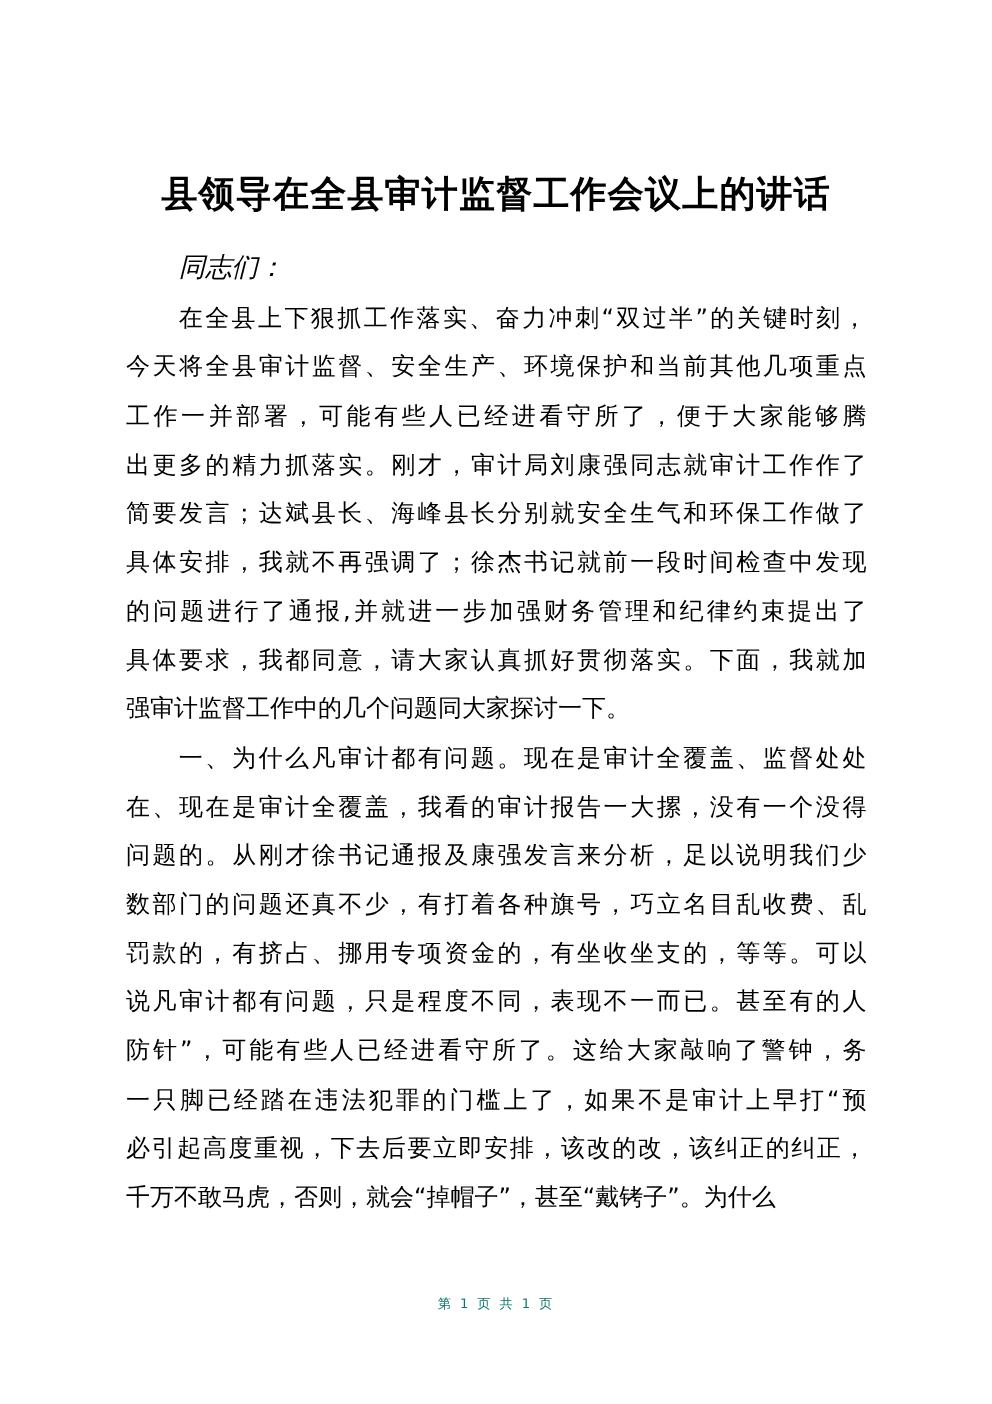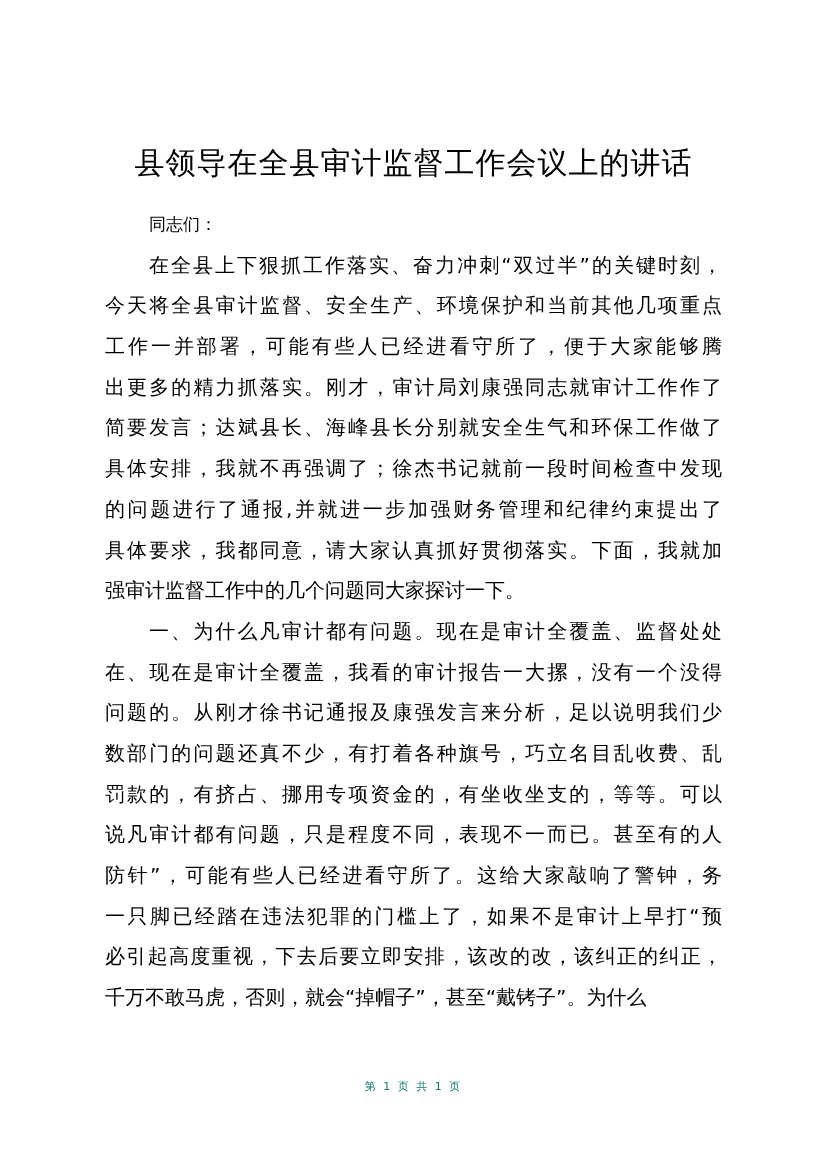--- a/index.html
+++ b/index.html
@@ -18,30 +18,31 @@
   }
   .content {
     position: absolute;
     left: 105px;
     top: 142px;
     width: 617px;
   }
   .heading {
     margin: 0 0 20px 0;
     font-size: 30px;
-    font-weight: normal;
+    font-weight: bold;
     line-height: 42px;
     text-align: center;
     font-family: "DejaVu Serif", "DejaVu Sans", serif;
     letter-spacing: 1px;
   }
   .salutation {
-    font-size: 17px;
+    font-size: 22px;
     line-height: 40.7px;
     padding-left: 44px;
+    font-style: italic;
   }
   .para {
     margin: 0;
   }
   .line {
     font-size: 20px;
     line-height: 40.7px;
     height: 40.7px;
     width: 100%;
     text-align: justify;

